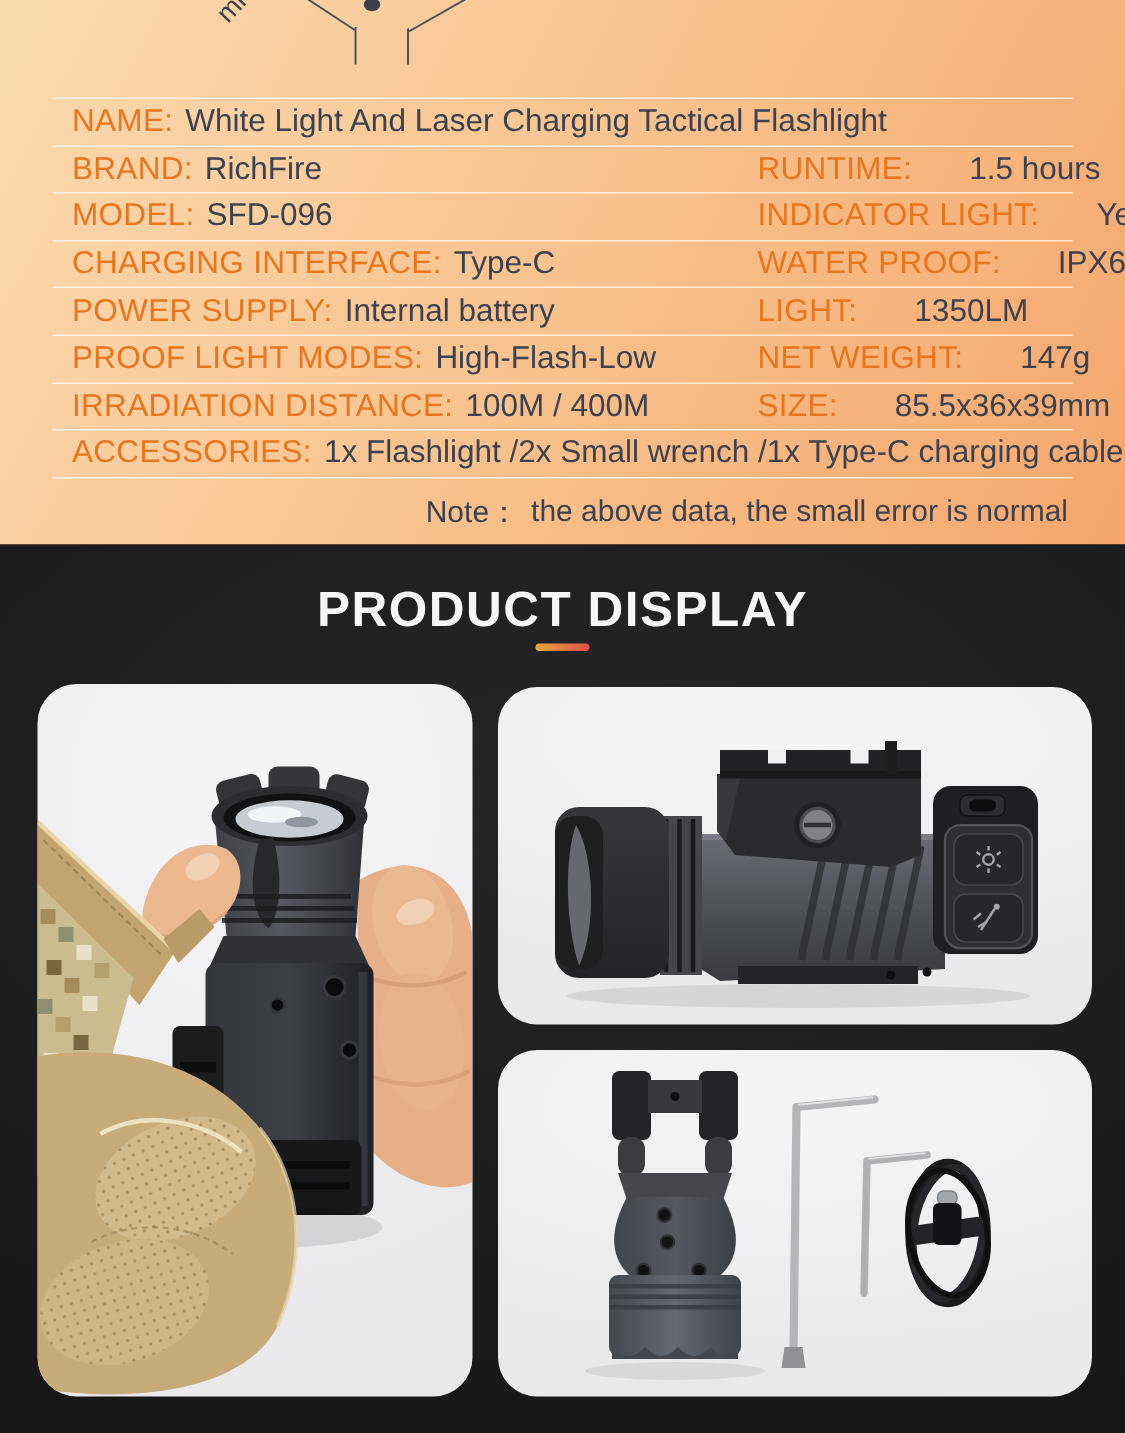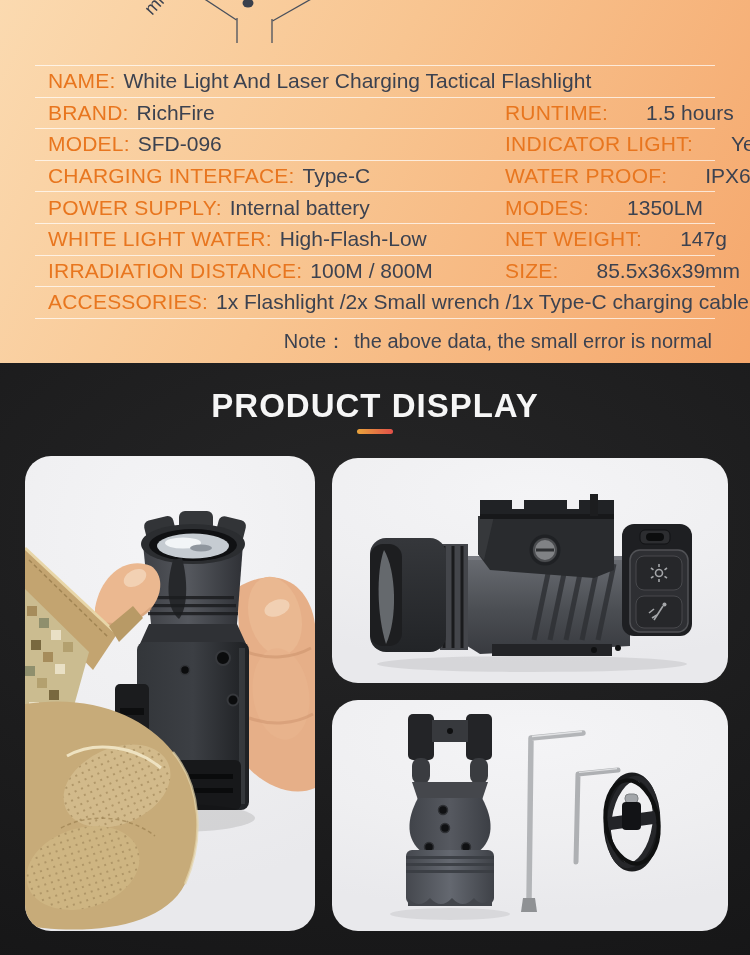--- a/index.html
+++ b/index.html
@@ -90,38 +90,38 @@
         <span class="lbl">WATER PROOF:</span>
         <span class="val">IPX6</span>
       </div>
     </div>
     <div class="spec-row">
       <div class="cell cell-left">
         <span class="lbl">POWER SUPPLY:</span>
         <span class="val">Internal battery</span>
       </div>
       <div class="cell cell-right">
-        <span class="lbl">MODES:</span>
+        <span class="lbl">LIGHT:</span>
         <span class="val">1350LM</span>
       </div>
     </div>
     <div class="spec-row">
       <div class="cell cell-left">
-        <span class="lbl">WHITE LIGHT WATER:</span>
+        <span class="lbl">PROOF LIGHT MODES:</span>
         <span class="val">High-Flash-Low</span>
       </div>
       <div class="cell cell-right">
         <span class="lbl">NET WEIGHT:</span>
         <span class="val">147g</span>
       </div>
     </div>
     <div class="spec-row">
       <div class="cell cell-left">
         <span class="lbl">IRRADIATION DISTANCE:</span>
-        <span class="val">100M / 800M</span>
+        <span class="val">100M / 400M</span>
       </div>
       <div class="cell cell-right">
         <span class="lbl">SIZE:</span>
         <span class="val">85.5x36x39mm</span>
       </div>
     </div>
     <div class="spec-row">
       <div class="cell cell-full">
         <span class="lbl">ACCESSORIES:</span>
         <span class="val">1x Flashlight /2x Small wrench /1x Type-C charging cable</span>

